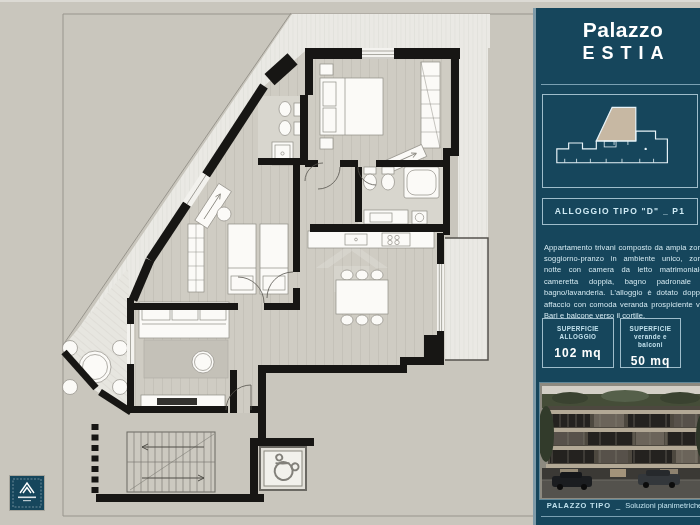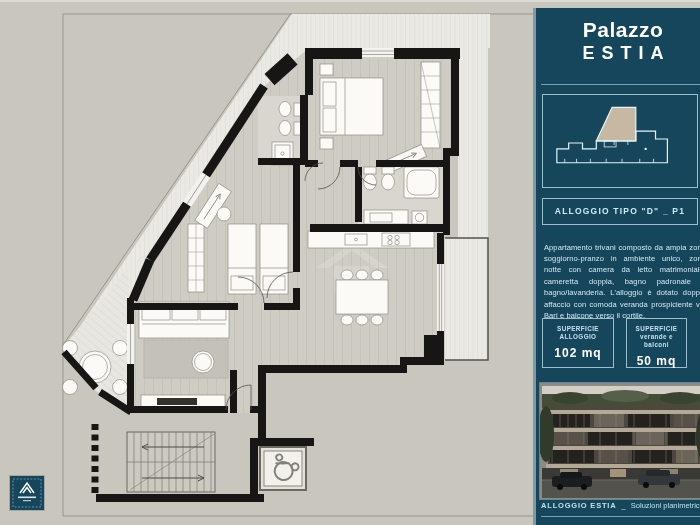--- a/index.html
+++ b/index.html
@@ -21,21 +21,21 @@
   .panel-title .t2{font-size:18px;letter-spacing:7px;padding-left:7px;line-height:22px;}
   .hr{position:absolute;left:5px;right:0;border-top:1px solid rgba(190,220,235,.6);}
   .hr1{top:76px;} .hr2{top:508px;}
   .pbox{position:absolute;left:6px;width:156px;border:1px solid rgba(205,230,240,.75);box-sizing:border-box;}
   .pos-box{top:86px;height:94px;}
   .pos-box svg{display:block;width:100%;height:100%;}
   .unit-box{top:190px;height:27px;text-align:center;}
   .unit-box span{font-size:8.5px;font-weight:bold;letter-spacing:1.2px;color:#cfeaf4;line-height:25px;}
   .descr{position:absolute;top:226px;left:8px;width:162px;font-size:7.5px;line-height:11.4px;
     text-align:justify;color:#d5eaf2;letter-spacing:.1px;}
-  .stats{position:absolute;top:310px;left:6px;display:flex;gap:12px;}
+  .stats{position:absolute;top:310px;left:6px;display:flex;gap:6px;}
   .stat{border:1px solid rgba(205,230,240,.75);box-sizing:border-box;height:50px;text-align:center;padding-top:6px;}
   .stat-a{width:72px;} .stat-b{width:61px;}
   .stat .lab{font-size:6.3px;font-weight:bold;letter-spacing:.4px;color:#c3e2ee;line-height:8px;}
   .stat .val{font-size:12px;font-weight:bold;color:#fff;margin-top:5px;letter-spacing:1px;}
   .render{position:absolute;top:375px;left:4px;width:170px;height:116px;background:#8d8a80;
     box-shadow:0 0 0 1px rgba(205,230,240,.4);}
   .render svg{display:block;width:100%;height:100%;}
   .pfooter{position:absolute;top:493px;left:0;width:177px;text-align:center;font-size:7.5px;
     color:#bfe0ec;white-space:nowrap;}
   .pfooter .brand{font-weight:bold;letter-spacing:.8px;}
@@ -391,18 +391,18 @@
           <rect x="106" y="86" width="24" height="6" rx="2" fill="#26292c"></rect>
         <circle cx="106" cy="101" r="3" fill="#0c0c0c"></circle>
           <circle cx="132" cy="101" r="3" fill="#0c0c0c"></circle>
       </g>
       <ellipse cx="6" cy="50" rx="8" ry="28" fill="#323b2b"></ellipse>
         <ellipse cx="164" cy="52" rx="8" ry="24" fill="#2e3628"></ellipse>
     </svg>
   </div>
 
   <div class="pfooter">
-    <span class="brand">ALLOGGIO ESTIA</span>
+    <span class="brand">PALAZZO TIPO</span>
     <span class="sep">_</span>
     <span>Soluzioni planimetriche</span>
   </div>
   <div class="hr hr2"></div>
 </div>
 
 </body></html>

